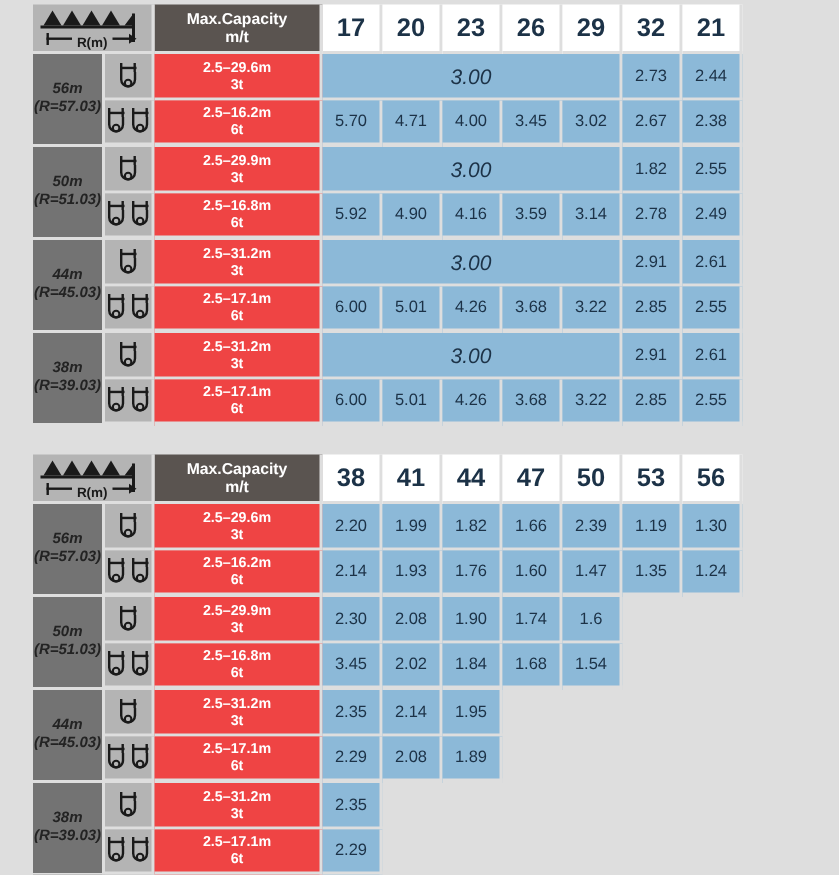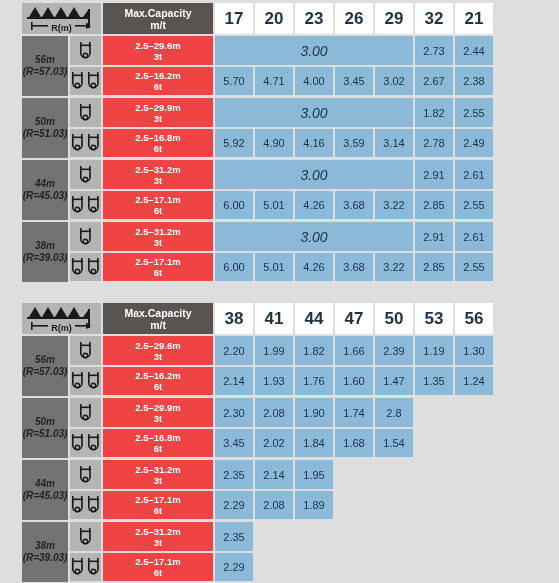--- a/index.html
+++ b/index.html
@@ -475,21 +475,21 @@
             </div>
           </td>
           <td class="c-cap cap rowtall">
             <div>2.5–29.9m</div>
             <div>3t</div>
           </td>
           <td class="val rowtall">2.30</td>
           <td class="val rowtall">2.08</td>
           <td class="val rowtall">1.90</td>
           <td class="val rowtall">1.74</td>
-          <td class="val rowtall">2.8</td>
+          <td class="val rowtall">1.6</td>
           <td class="empty rowtall"></td>
           <td class="empty rowtall"></td>
         </tr>
         <tr class="groupend">
           <td class="c-hook hook rowtall">
             <div class="hookicon" style="gap:1px;">
               <svg width="15" height="20" viewBox="0 0 15 20" aria-hidden="true">
                 <rect x="2" y="1" width="1.6" height="6" fill="#1a1a1a"></rect>
                 <rect x="11" y="1" width="1.6" height="6" fill="#1a1a1a"></rect>
                 <rect x="2" y="3.5" width="11" height="1.6" fill="#1a1a1a"></rect>

